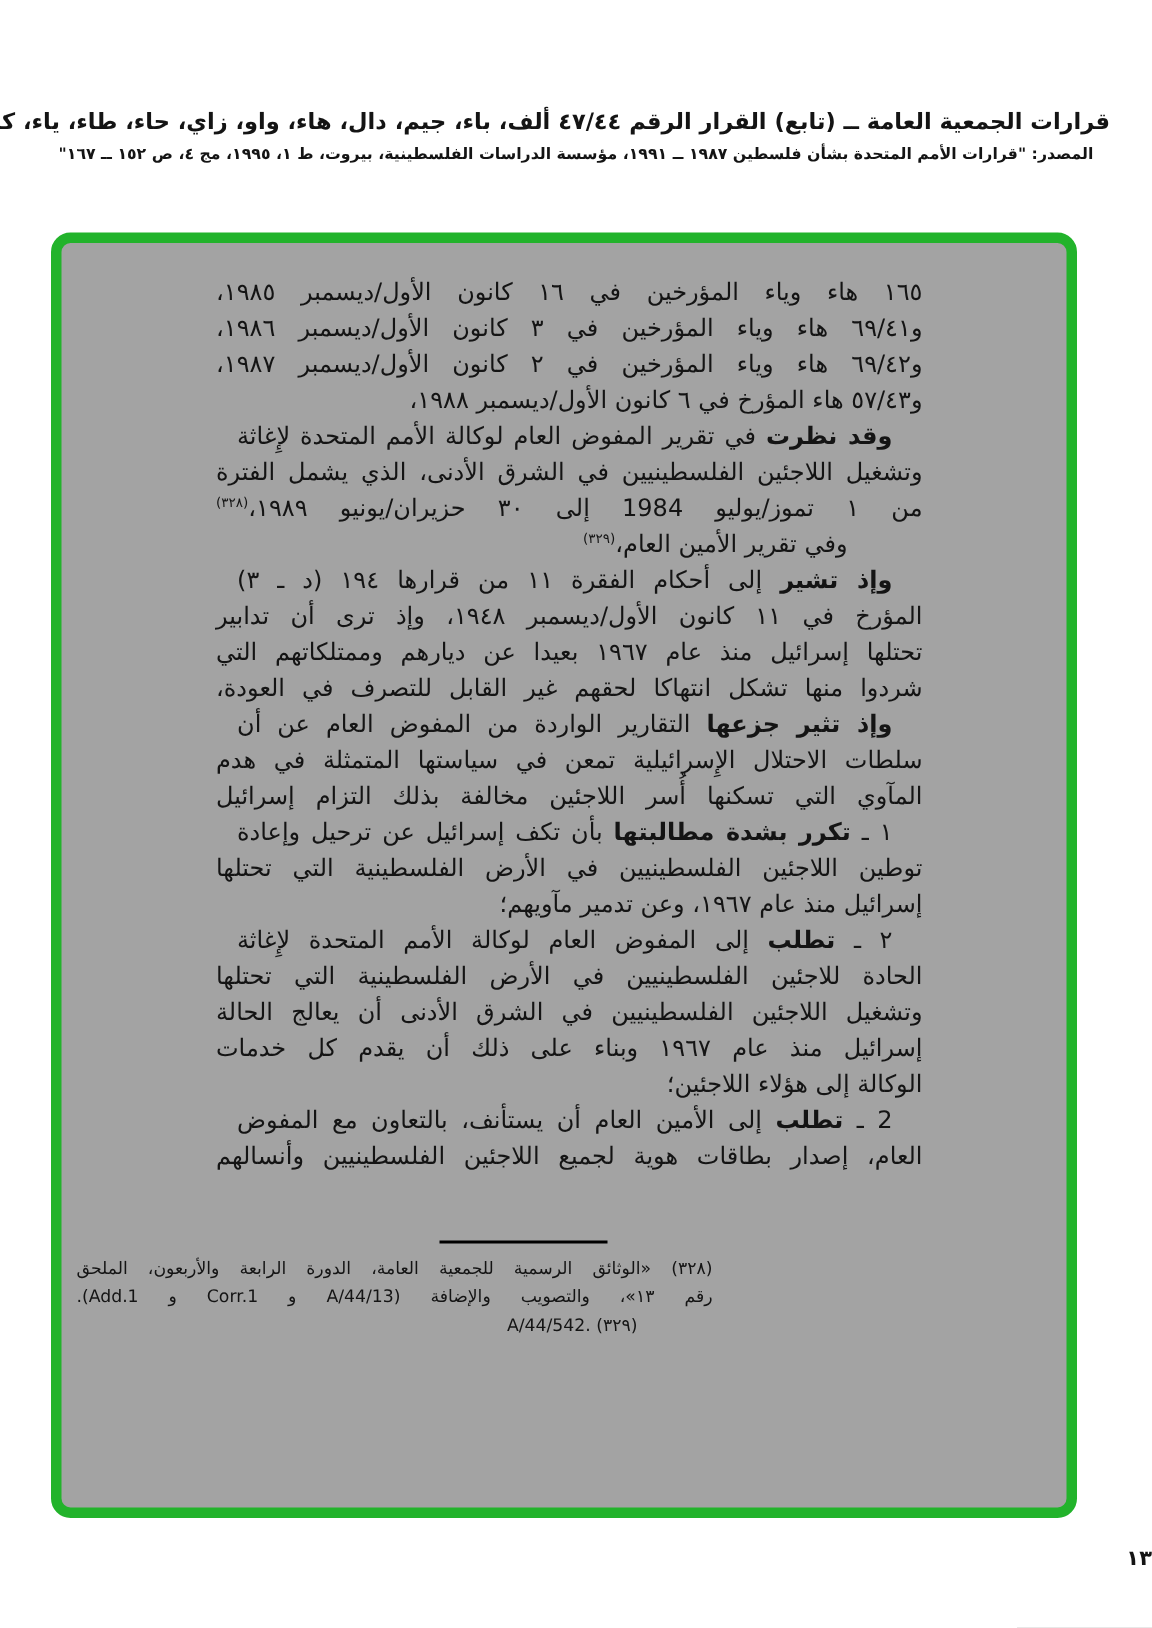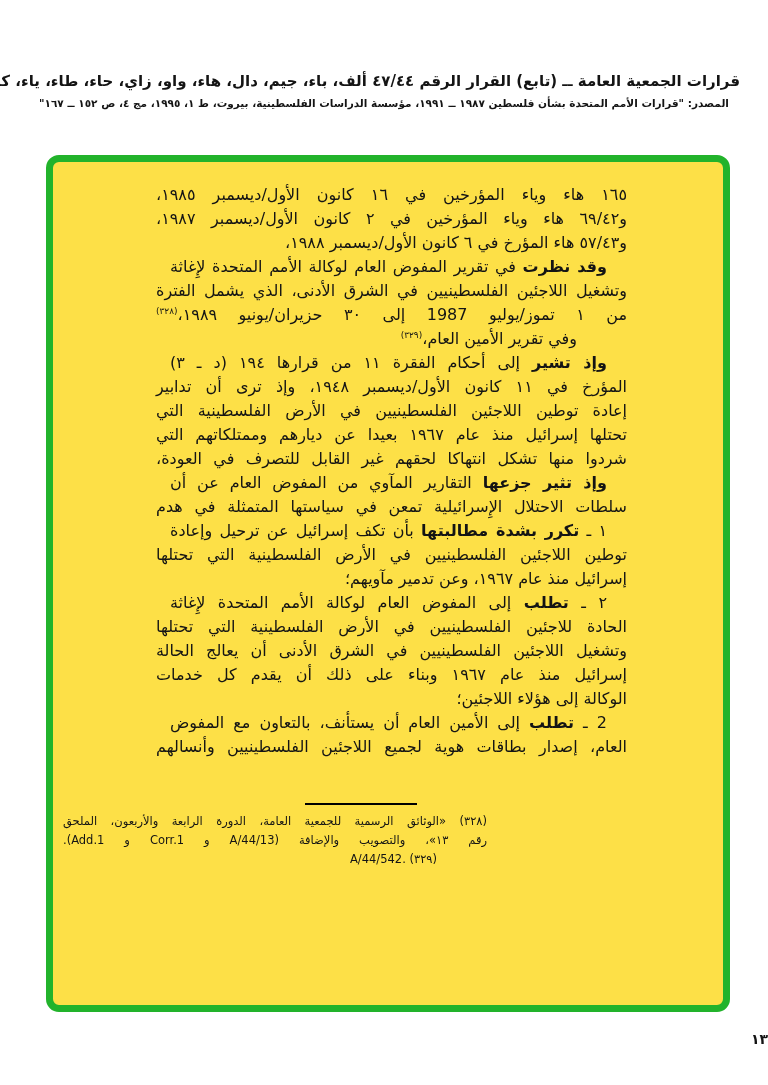--- a/index.html
+++ b/index.html
@@ -5,22 +5,22 @@
   html,body{margin:0;padding:0;background:#ffffff;}
   body{
     width:768px;height:1085px;position:relative;overflow:hidden;
     font-family:"DejaVu Sans",sans-serif;color:#141414;
     -webkit-font-smoothing:antialiased;
   }
   .doc-header{position:absolute;top:72px;left:28px;right:28px;text-align:center;direction:rtl;}
   .doc-title{font-size:15px;font-weight:bold;letter-spacing:0px;white-space:nowrap;}
   .doc-source{font-size:10.5px;font-weight:bold;margin-top:7px;white-space:nowrap;}
   .greenbox{
-    position:absolute;left:46px;top:155px;width:684px;height:857px;
-    box-sizing:border-box;border:7px solid #22b32b;border-radius:13px;background:#fde047;
+    position:absolute;left:34px;top:155px;width:684px;height:857px;
+    box-sizing:border-box;border:7px solid #22b32b;border-radius:13px;background:#a3a3a3;
   }
   .bodytext{
     direction:rtl;margin:21px 96px 0 103px;
     font-size:16px;line-height:24px;
   }
   .line{direction:rtl;text-align:justify;text-align-last:justify;}
   .line.end{text-align:right;text-align-last:auto;}
   .line.ind{padding-right:20px;margin-left:14px;}
   .line.ind2{padding-right:50px;}
   .b{font-weight:bold;}
@@ -41,33 +41,34 @@
 <div>
 
   <div class="doc-header">
     <div class="doc-title">قرارات الجمعية العامة ــ (تابع) القرار الرقم ٤٧/٤٤ ألف، باء، جيم، دال، هاء، واو، زاي، حاء، طاء، ياء، كاف</div>
     <div class="doc-source">المصدر: "قرارات الأمم المتحدة بشأن فلسطين ١٩٨٧ ــ ١٩٩١، مؤسسة الدراسات الفلسطينية، بيروت، ط ١، ١٩٩٥، مج ٤، ص ١٥٢ ــ ١٦٧"</div>
   </div>
 
   <div class="greenbox">
     <div class="bodytext" id="body-lines">
         <div class="line"><span>١٦٥ هاء وياء المؤرخين في ١٦ كانون الأول/ديسمبر ١٩٨٥،</span></div>
+        <div class="line"><span>و٦٩/٤١ هاء وياء المؤرخين في ٣ كانون الأول/ديسمبر ١٩٨٦،</span></div>
         <div class="line"><span>و٦٩/٤٢ هاء وياء المؤرخين في ٢ كانون الأول/ديسمبر ١٩٨٧،</span></div>
         <div class="line end"><span>و٥٧/٤٣ هاء المؤرخ في ٦ كانون الأول/ديسمبر ١٩٨٨،</span></div>
         <div class="line ind"><span class="b">وقد نظرت</span><span> في تقرير المفوض العام لوكالة الأمم المتحدة لإِغاثة</span></div>
         <div class="line"><span>وتشغيل اللاجئين الفلسطينيين في الشرق الأدنى، الذي يشمل الفترة</span></div>
-        <div class="line"><span>من ١ تموز/يوليو 1987 إلى ٣٠ حزيران/يونيو ١٩٨٩،</span><span class="sup">(٣٢٨)</span></div>
+        <div class="line"><span>من ١ تموز/يوليو 1984 إلى ٣٠ حزيران/يونيو ١٩٨٩،</span><span class="sup">(٣٢٨)</span></div>
         <div class="line end ind2"><span>وفي تقرير الأمين العام،</span><span class="sup">(٣٢٩)</span></div>
         <div class="line ind"><span class="b">وإذ تشير</span><span> إلى أحكام الفقرة ١١ من قرارها ١٩٤ (د ـ ٣)</span></div>
         <div class="line"><span>المؤرخ في ١١ كانون الأول/ديسمبر ١٩٤٨، وإذ ترى أن تدابير</span></div>
-        <div class="line"><span>إعادة توطين اللاجئين الفلسطينيين في الأرض الفلسطينية التي</span></div>
         <div class="line"><span>تحتلها إسرائيل منذ عام ١٩٦٧ بعيدا عن ديارهم وممتلكاتهم التي</span></div>
         <div class="line"><span>شردوا منها تشكل انتهاكا لحقهم غير القابل للتصرف في العودة،</span></div>
-        <div class="line ind"><span class="b">وإذ تثير جزعها</span><span> التقارير المآوي من المفوض العام عن أن</span></div>
+        <div class="line ind"><span class="b">وإذ تثير جزعها</span><span> التقارير الواردة من المفوض العام عن أن</span></div>
         <div class="line"><span>سلطات الاحتلال الإِسرائيلية تمعن في سياستها المتمثلة في هدم</span></div>
+        <div class="line"><span>المآوي التي تسكنها أُسر اللاجئين مخالفة بذلك التزام إسرائيل</span></div>
         <div class="line ind"><span>١ ـ </span><span class="b">تكرر بشدة مطالبتها</span><span> بأن تكف إسرائيل عن ترحيل وإعادة</span></div>
         <div class="line"><span>توطين اللاجئين الفلسطينيين في الأرض الفلسطينية التي تحتلها</span></div>
         <div class="line end"><span>إسرائيل منذ عام ١٩٦٧، وعن تدمير مآويهم؛</span></div>
         <div class="line ind"><span>٢ ـ </span><span class="b">تطلب</span><span> إلى المفوض العام لوكالة الأمم المتحدة لإِغاثة</span></div>
         <div class="line"><span>الحادة للاجئين الفلسطينيين في الأرض الفلسطينية التي تحتلها</span></div>
         <div class="line"><span>وتشغيل اللاجئين الفلسطينيين في الشرق الأدنى أن يعالج الحالة</span></div>
         <div class="line"><span>إسرائيل منذ عام ١٩٦٧ وبناء على ذلك أن يقدم كل خدمات</span></div>
         <div class="line end"><span>الوكالة إلى هؤلاء اللاجئين؛</span></div>
         <div class="line ind"><span>2 ـ </span><span class="b">تطلب</span><span> إلى الأمين العام أن يستأنف، بالتعاون مع المفوض</span></div>
         <div class="line"><span>العام، إصدار بطاقات هوية لجميع اللاجئين الفلسطينيين وأنسالهم</span></div>

